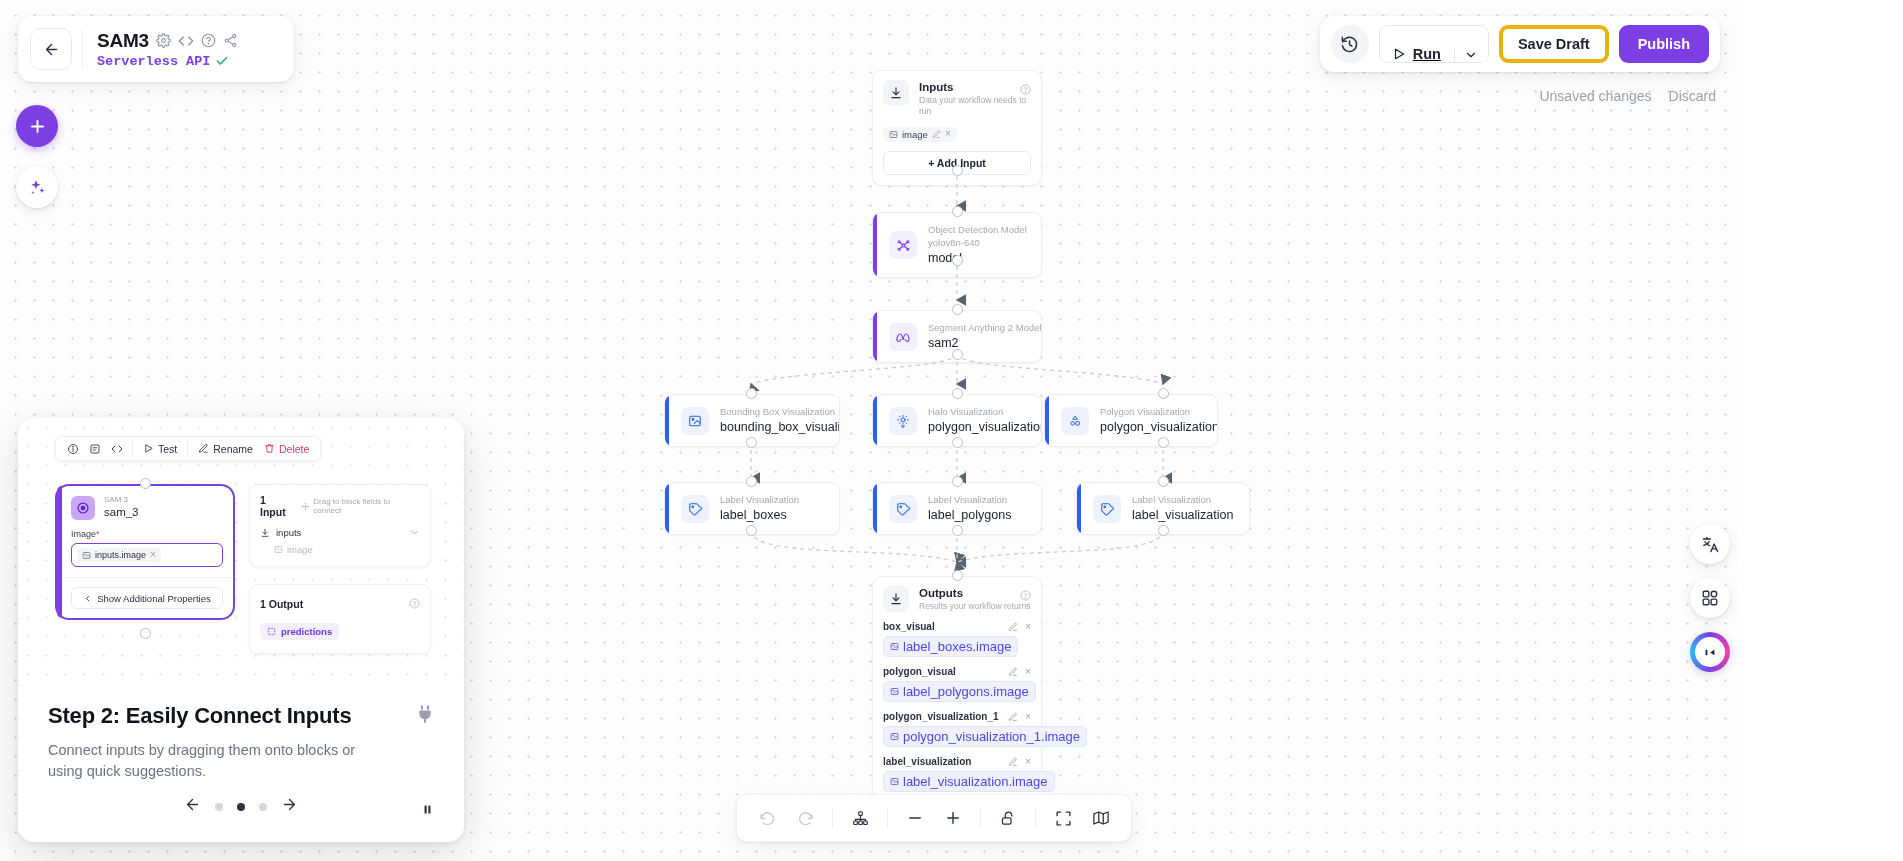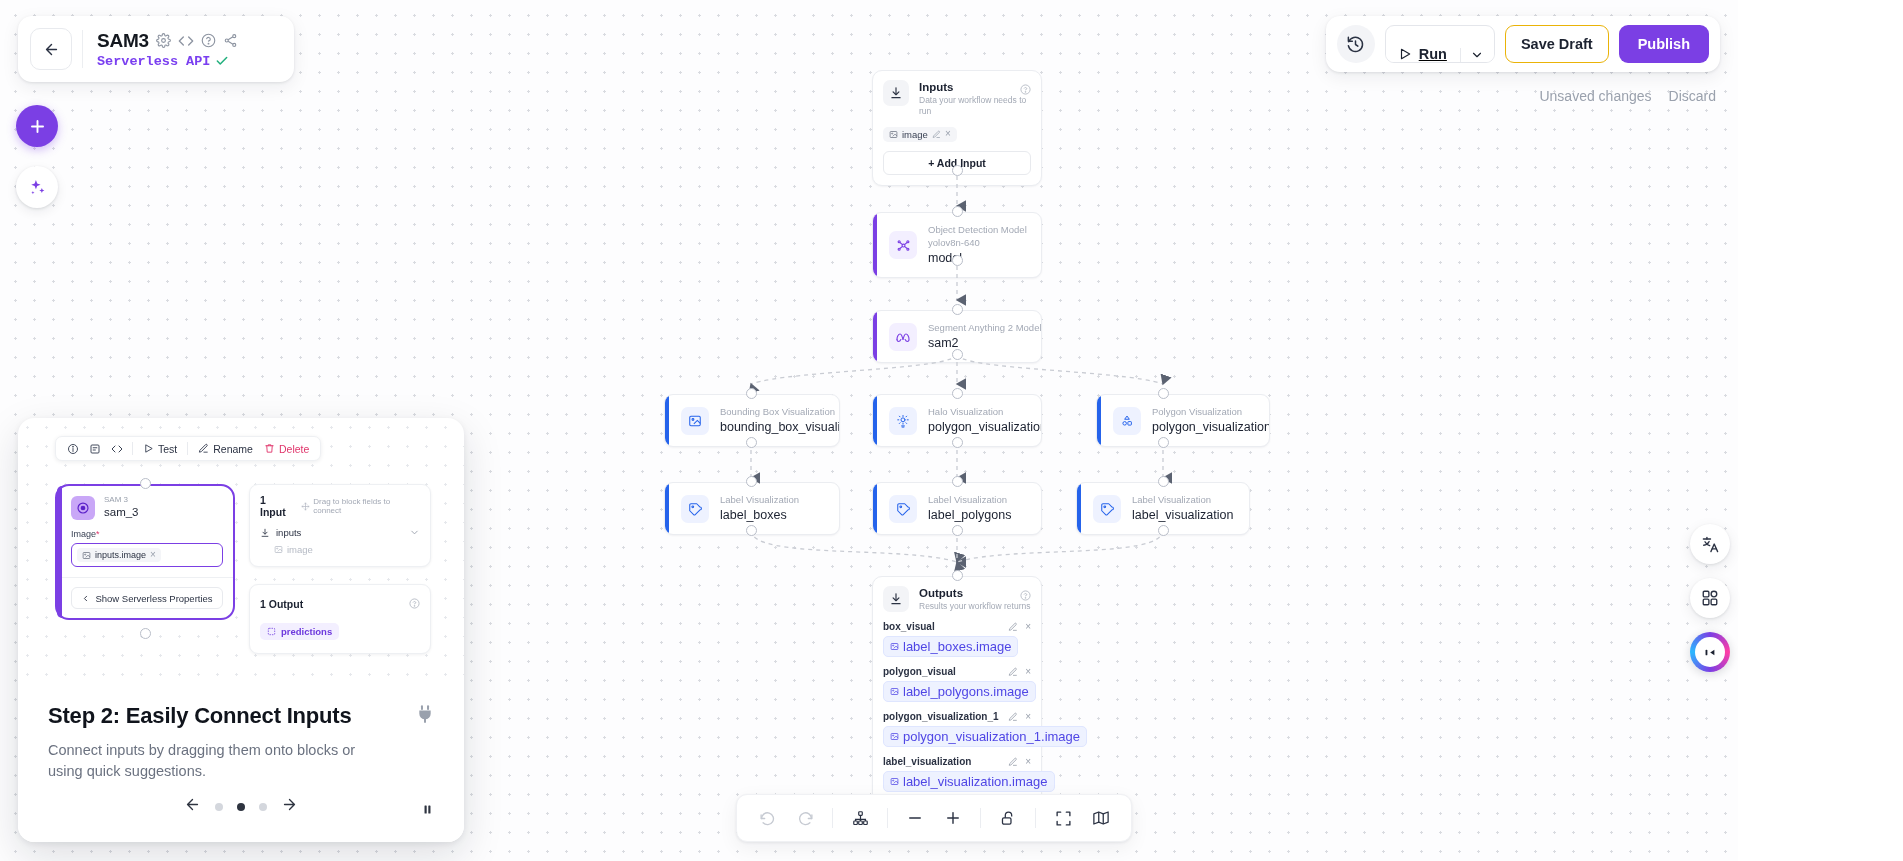--- a/index.html
+++ b/index.html
@@ -58,21 +58,21 @@
   }
   .hist-btn {
     width: 38px; height: 38px; border-radius: 50%; background: #f3f4f7;
     display: flex; align-items: center; justify-content: center; cursor: pointer;
   }
   .run-group { display: flex; align-items: flex-end; border: 1px solid #e4e6eb; border-radius: 9px; overflow: hidden; height: 38px; text-decoration: underline; }
   .run-btn { display: flex; align-items: center; gap: 7px; padding: 0 13px 0 12px; cursor: pointer; background: #fff; }
   .run-btn span { font-size: 14.5px; font-weight: 600; color: #1c2230; }
   .run-caret { width: 34px; border-left: 1px solid #e8eaee; display: flex; align-items: center; justify-content: center; cursor: pointer; background: #fff; }
   .btn-outline {
-    height: 38px; padding: 8px 15px; border: 1px solid #eab308; border-radius: 9px;
+    height: 38px; padding: 8px 15px; border: 4px solid #eab308; border-radius: 9px;
     background: #fff; font-size: 14.5px; font-weight: 600; color: #1c2230;
     display: flex; align-items: center; cursor: pointer;
   }
   .btn-primary {
     height: 38px; padding: 0 19px; border: none; border-radius: 9px;
     background: #7b3fe4; font-size: 14.5px; font-weight: 700; color: #fff;
     display: flex; align-items: center; cursor: pointer;
   }
   .unsaved-row {
     position: absolute; right: 22px; top: 88px; display: flex; align-items: center; gap: 17px;
@@ -498,21 +498,21 @@
       </div>
       <div class="node-lines">
         <div class="node-kind">Halo Visualization</div>
         <div class="node-name">polygon_visualization</div>
       </div>
     </div>
   </div>
   <div class="port" style="left:952px; top:388px;"></div>
   <div class="port" style="left:952px; top:437px;"></div>
 
-  <div class="node" style="left:1096px; top:394px; width:174px;">
+  <div class="node" style="left:1044px; top:394px; width:174px;">
     <div class="node-bar" style="background:#2563eb;"></div>
     <div class="node-body">
       <div class="node-icon" style="background:#eef2ff;">
         <svg width="14" height="14" viewBox="0 0 24 24" fill="none" stroke="#2563eb" stroke-width="1.7">
             <path d="M12 3.5 16 9H8z"></path>
             <circle cx="8" cy="16" r="3"></circle>
             <rect x="13.5" y="13" width="6" height="6" rx="1"></rect>
           </svg>
       </div>
       <div class="node-lines">
@@ -821,21 +821,21 @@
               </svg>
             <span>inputs.image</span>
             <span class="chip-x">×</span>
           </span>
         </div>
         <div class="sel-div"></div>
         <div class="show-more">
           <svg width="9" height="9" viewBox="0 0 24 24" fill="none" stroke="#2b3243" stroke-width="2.4" stroke-linecap="round" stroke-linejoin="round">
               <polyline points="15 18 9 12 15 6"></polyline>
             </svg>
-          <span>Show Serverless Properties</span>
+          <span>Show Additional Properties</span>
         </div>
       </div>
     </div>
     <div class="port" style="left:122px; top:60px; z-index:22;"></div>
     <div class="port" style="left:122px; top:210px; z-index:22;"></div>
 
     <div class="side-card sc-input">
       <div class="sc-head">
         <span class="sc-title">1 Input</span>
         <span class="sc-hint">

